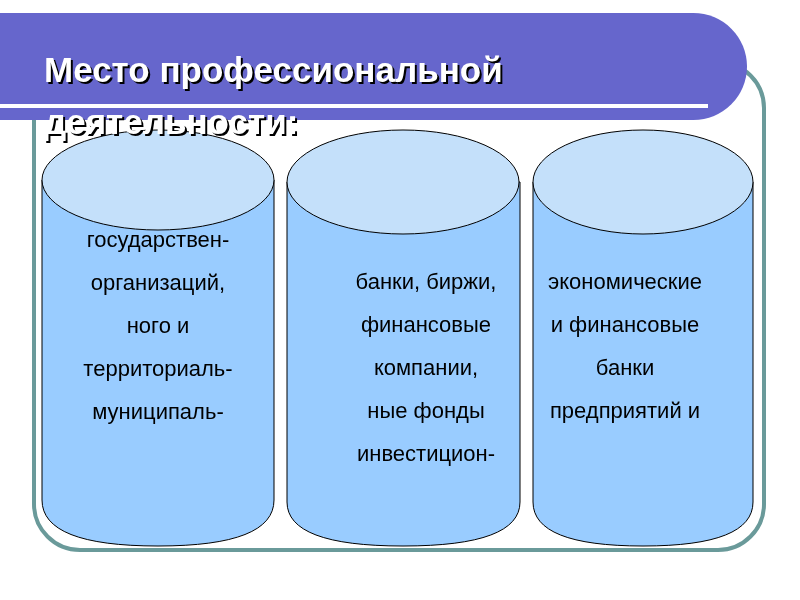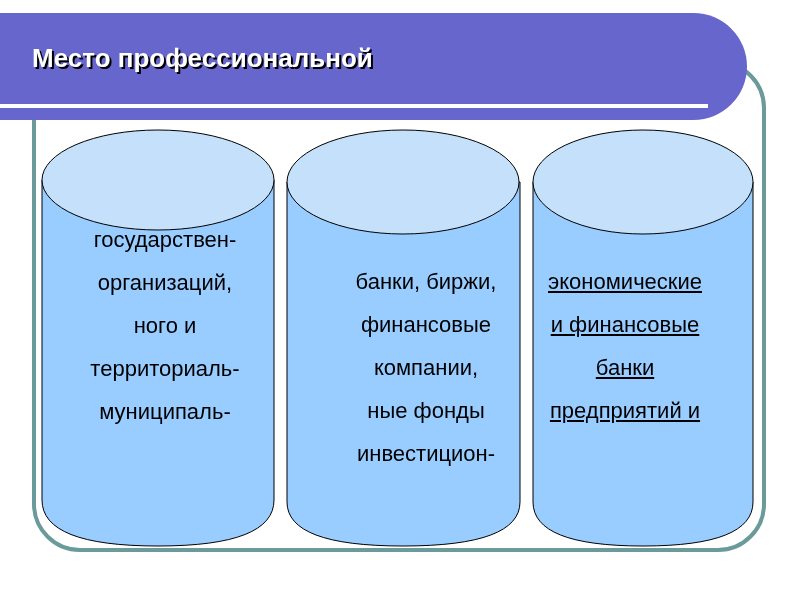--- a/index.html
+++ b/index.html
@@ -14,23 +14,23 @@
   }
   .banner {
     position: absolute; left: 0; top: 13px; width: 747px; height: 107px;
     background: #6666cc; border-radius: 0 54px 54px 0;
   }
   .banner-rule {
     position: absolute; left: 0; top: 104px; width: 708px; height: 4px;
     background: #ffffff;
   }
   .title {
-    position: absolute; left: 28px; top: 28px; margin: 4px;
+    position: absolute; left: 28px; top: 28px; margin: 16px;
     font-family: "Liberation Sans", sans-serif;
-    font-weight: bold; font-size: 26px; line-height: 52px;
+    font-weight: bold; font-size: 35px; line-height: 52px;
     color: #ffffff; text-shadow: 2px 2px 0 #000000;
     white-space: nowrap;
   }
   .cyl-svg { position: absolute; left: 0; top: 0; }
   .cyl-text {
     position: absolute; text-align: center; margin: 0;
     font-family: "Liberation Sans", sans-serif;
     font-size: 22px; line-height: 43px; color: #000000;
   }
   .cyl-text span { display: block; }
@@ -55,36 +55,37 @@
   <g>
     <path d="M533,182 L533,502 Q533,546 643,546 Q753,546 753,502 L753,182 Z" fill="#99ccff" stroke="#000" stroke-width="1"></path>
     <ellipse cx="643" cy="182" rx="110" ry="52" fill="#c4e0fa" stroke="#000" stroke-width="1"></ellipse>
   </g>
 </svg>
 
 <div class="banner"></div>
 <div class="banner-rule"></div>
 <h1 class="title">
   <span style="display:block">Место профессиональной</span>
+  <span style="display:block">деятельности:</span>
 </h1>
 
-<div class="cyl-text" style="left:42px; top:218px; width:232px;padding-left:7px;">
+<div class="cyl-text" style="left:42px; top:218px; width:232px;">
   <span>государствен-</span>
   <span>организаций,</span>
   <span>ного и</span>
   <span>территориаль-</span>
   <span>муниципаль-</span>
 </div>
 
 <div class="cyl-text" style="left:287px; top:260px; width:278px;">
   <span>банки, биржи,</span>
   <span>финансовые</span>
   <span>компании,</span>
   <span>ные фонды</span>
   <span>инвестицион-</span>
 </div>
 
-<div class="cyl-text" style="left:533px; top:260px; width:184px;text-decoration:underline;">
+<div class="cyl-text" style="left:533px; top:260px; width:184px;">
   <span>экономические</span>
   <span>и финансовые</span>
   <span>банки</span>
   <span>предприятий и</span>
 </div>
 
 </body></html>

